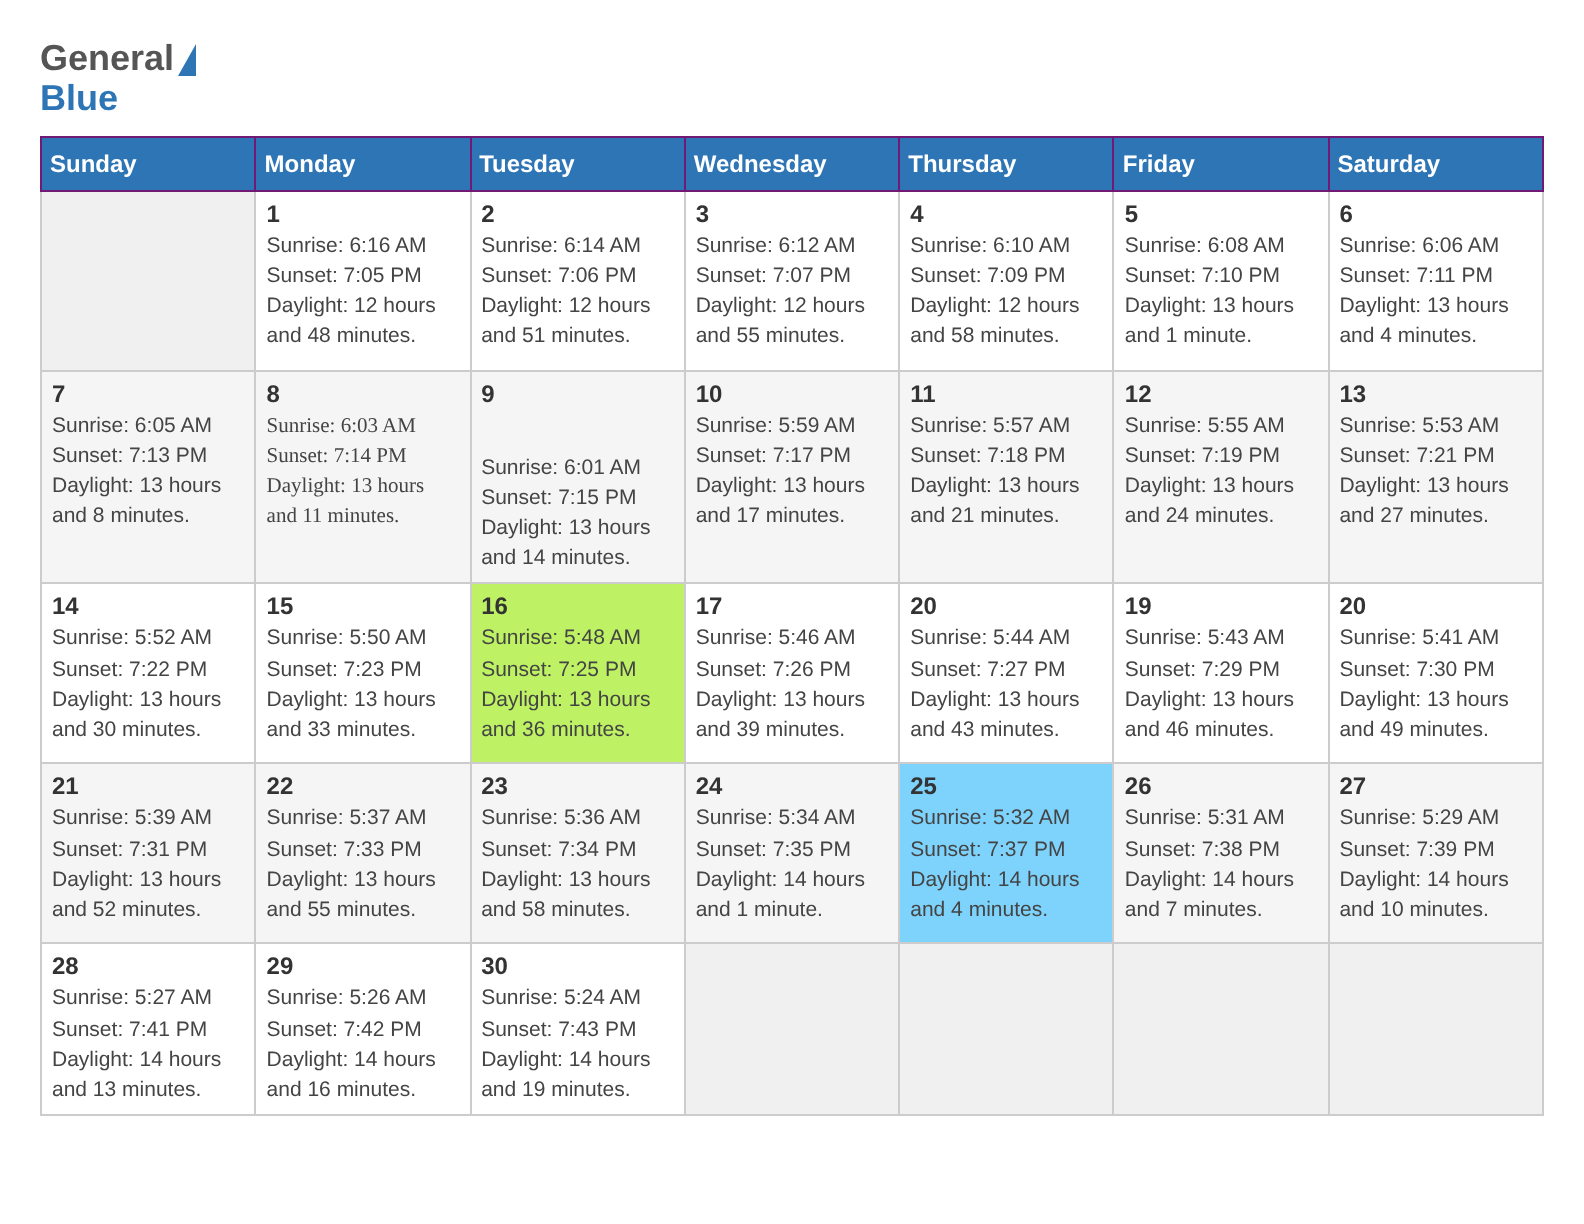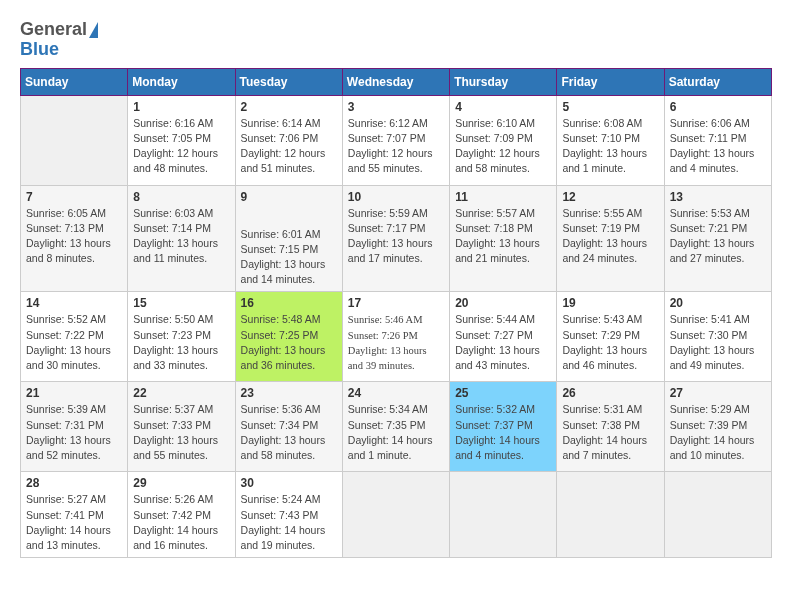--- a/index.html
+++ b/index.html
@@ -158,21 +158,21 @@
       <tr>
         <td style="background: rgb(245, 245, 245);">
           <span class="day-number">7</span>
           <div class="day-info" style="white-space: pre-line;">Sunrise: 6:05 AM
 Sunset: 7:13 PM
 Daylight: 13 hours
 and 8 minutes.</div>
         </td>
         <td style="background: rgb(245, 245, 245);">
           <span class="day-number">8</span>
-          <div class="day-info" style="white-space: pre-line;">Sunrise: 6:03 AM
+          <div class="day-info" style="white-space: pre-line; font-family: Liberation Serif, serif;">Sunrise: 6:03 AM
 Sunset: 7:14 PM
 Daylight: 13 hours
 and 11 minutes.</div>
         </td>
         <td style="background: rgb(245, 245, 245);">
           <span class="day-number">9</span>
           <div class="day-info" style="white-space: pre-line; margin-top: 23px;">Sunrise: 6:01 AM
 Sunset: 7:15 PM
 Daylight: 13 hours
 and 14 minutes.</div>
@@ -223,21 +223,21 @@
         </td>
         <td style="background: #bef264;">
           <span class="day-number">16</span>
           <div class="day-info" style="white-space: pre-line;">Sunrise: 5:48 AM
 Sunset: 7:25 PM
 Daylight: 13 hours
 and 36 minutes.</div>
         </td>
         <td style="background: rgb(255, 255, 255);">
           <span class="day-number">17</span>
-          <div class="day-info" style="white-space: pre-line; font-family: Liberation Serif, serif;">Sunrise: 5:46 AM
+          <div class="day-info" style="white-space: pre-line;">Sunrise: 5:46 AM
 Sunset: 7:26 PM
 Daylight: 13 hours
 and 39 minutes.</div>
         </td>
         <td style="background: rgb(255, 255, 255);">
           <span class="day-number">20</span>
           <div class="day-info" style="white-space: pre-line;">Sunrise: 5:44 AM
 Sunset: 7:27 PM
 Daylight: 13 hours
 and 43 minutes.</div>

